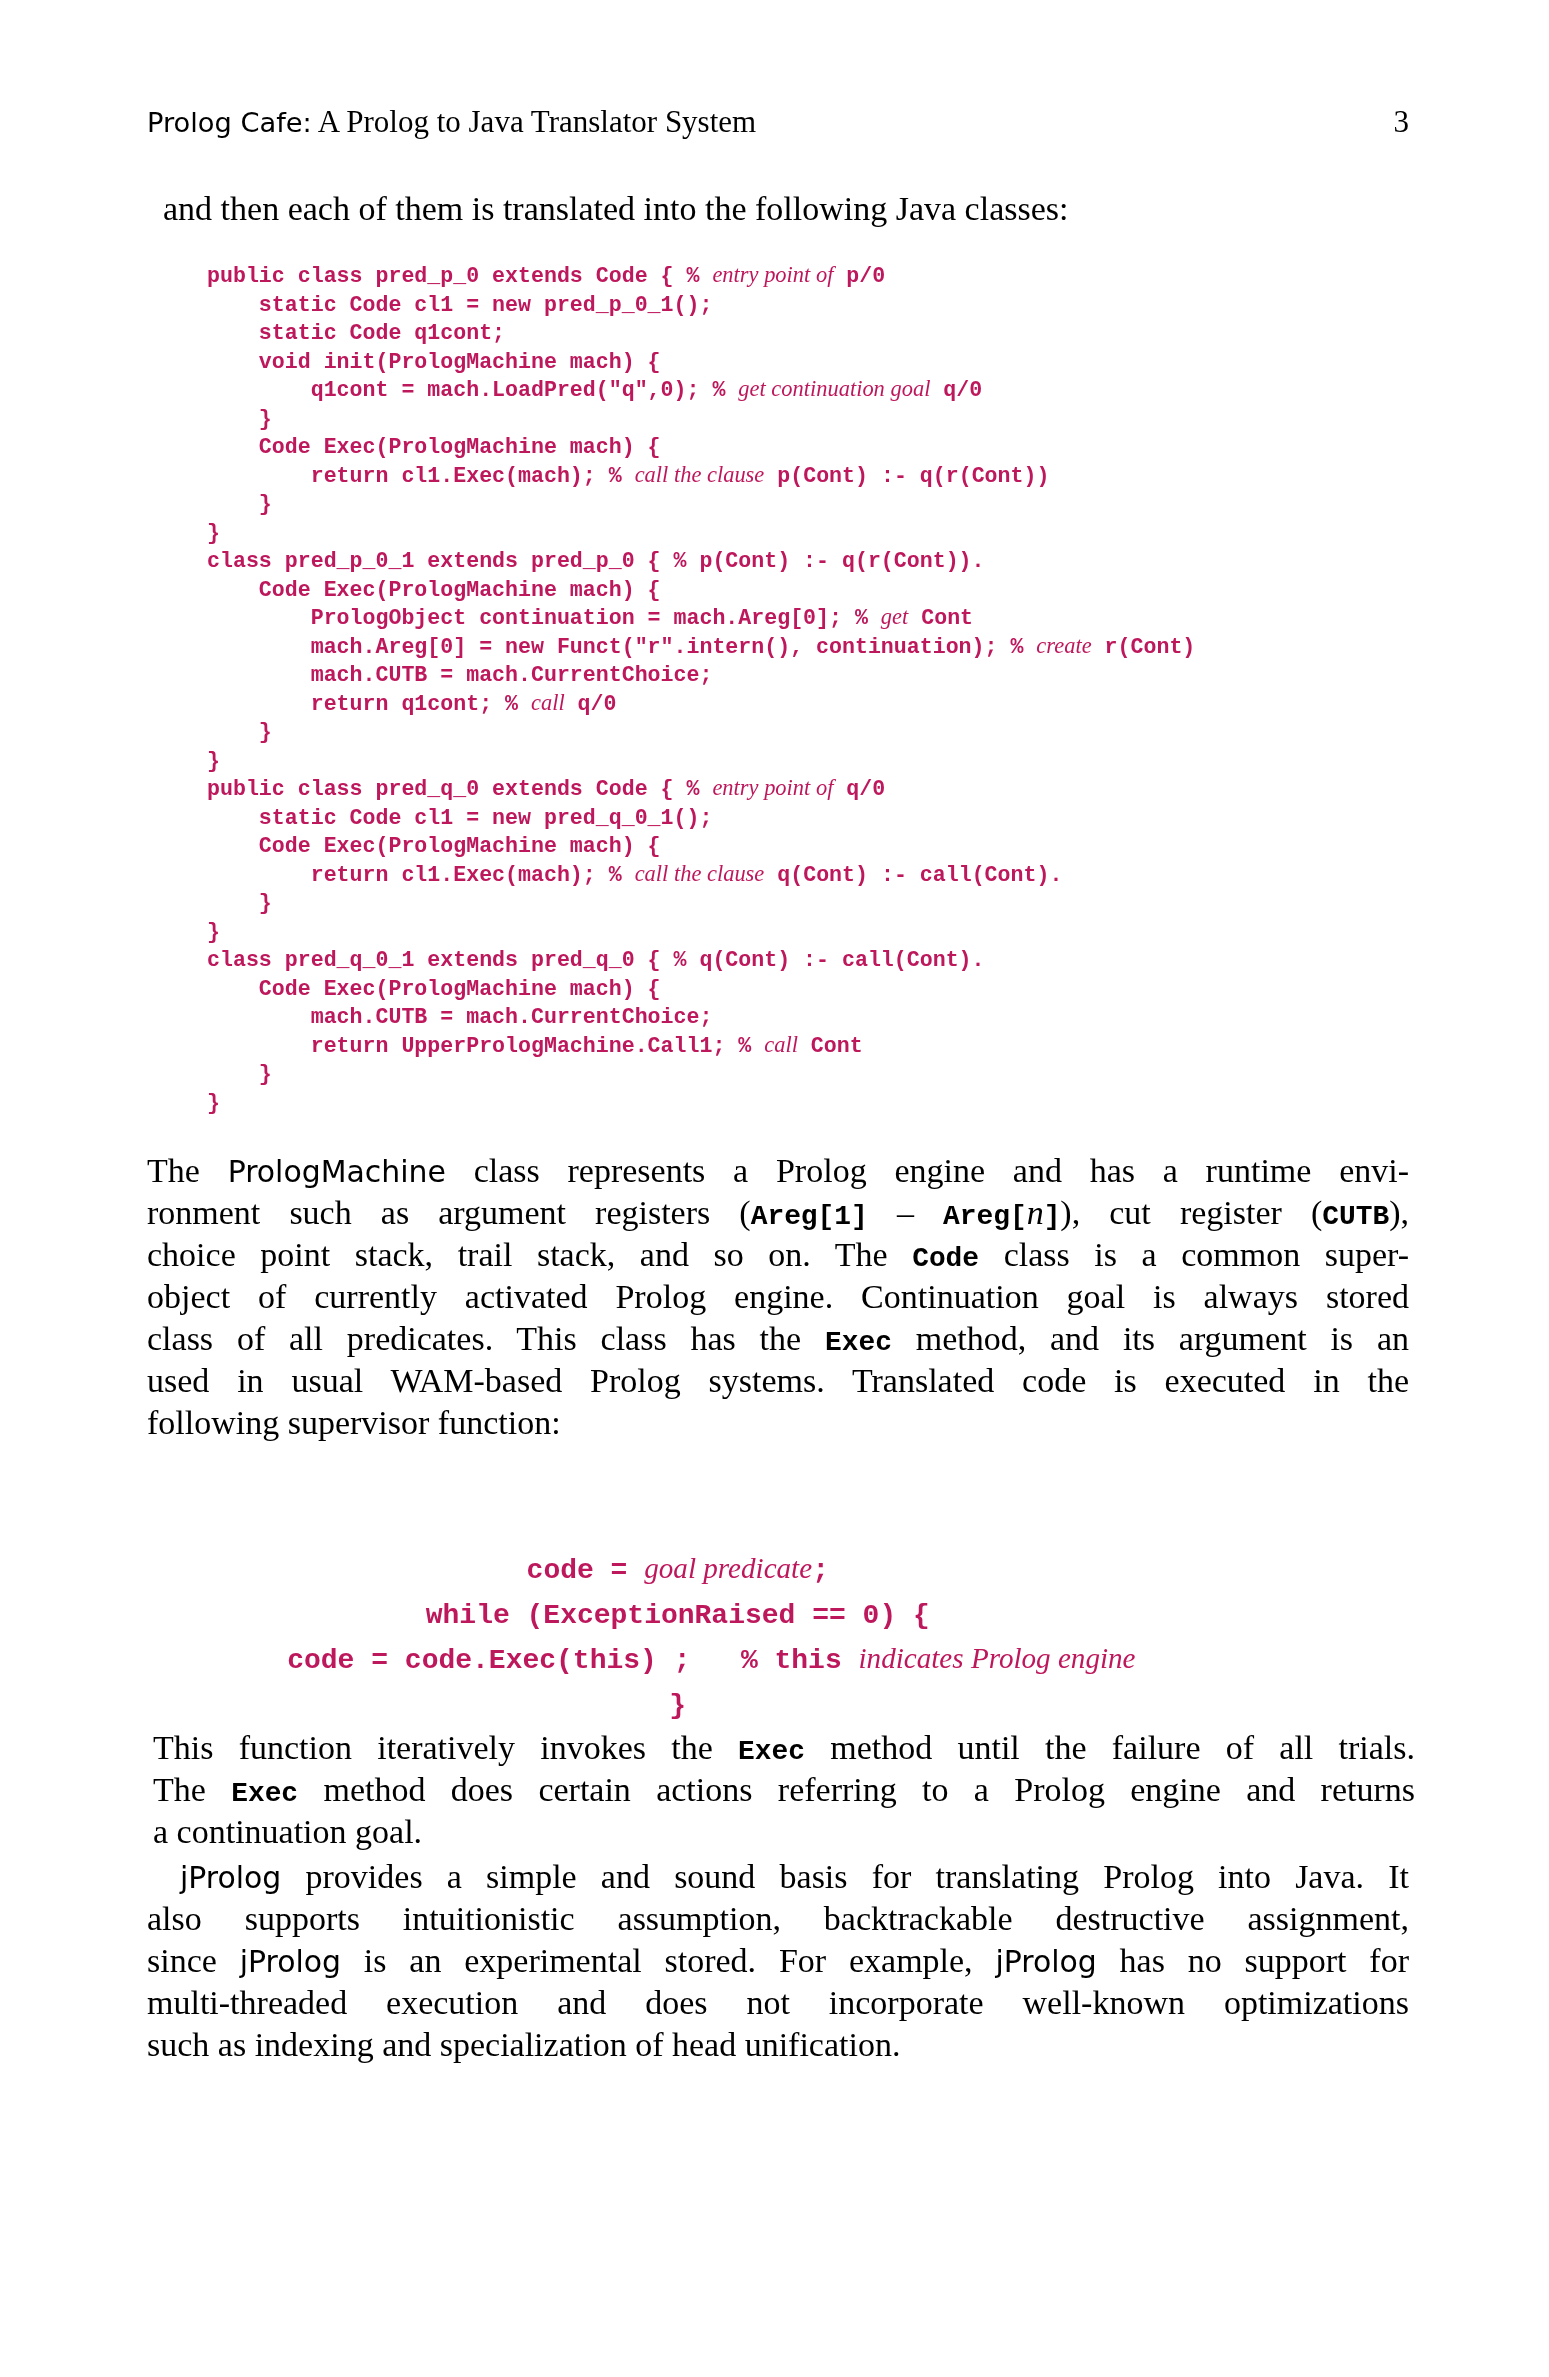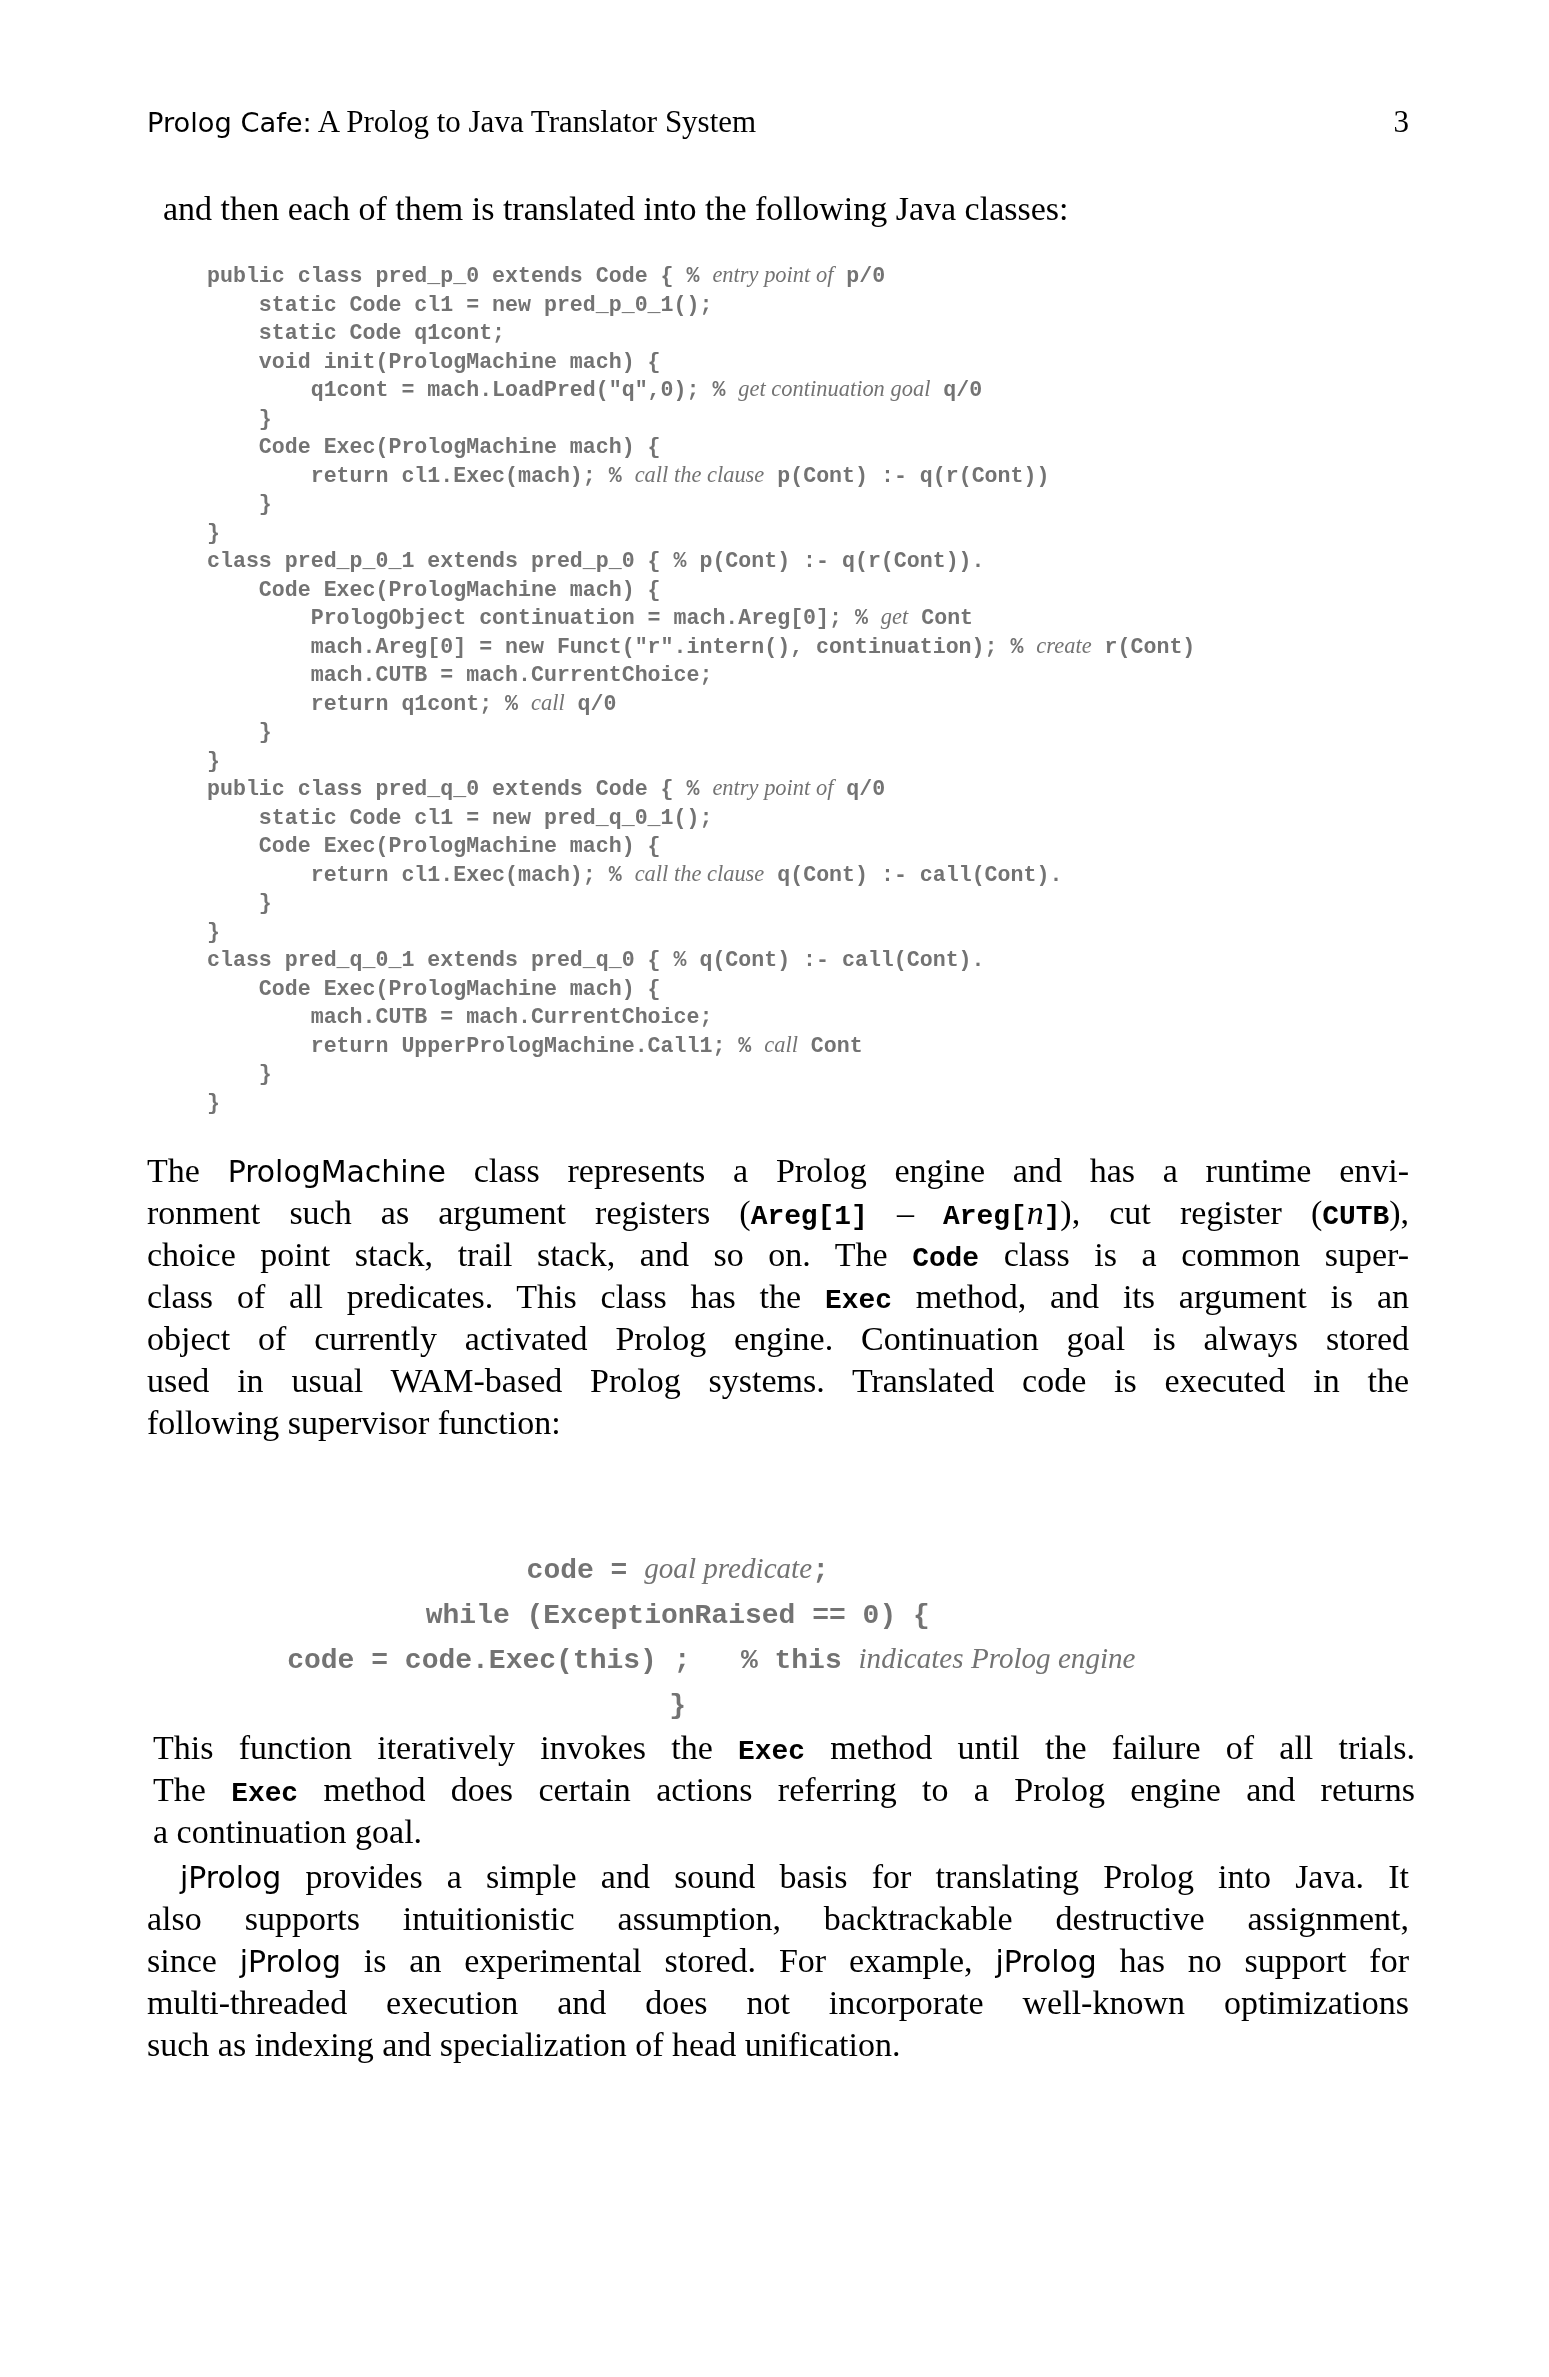--- a/index.html
+++ b/index.html
@@ -30,21 +30,21 @@
   
   .intro-line {
     position: absolute;
     left: 163px; top: 188px; width: 1262px;
     font-size: 34px; line-height: 42px;
     font-family: "Liberation Serif", serif;
     white-space: nowrap;
   }
 
   
-  .code { position: absolute; color: #737373; }
+  .code { position: absolute; color: #be185d; }
   .code .line { white-space: pre; }
   .code .seg-m { font-weight: bold; }
   .code1 { left: 207px; top: 261px; font-size: 21.6px; }
   .code1 .line { height: 28.5px; line-height: 28.5px; }
   .code2 { left: 220px; top: 1546px; font-size: 28px; text-align: center; }
   .code2 .line { height: 45px; line-height: 45px; }
   .code .seg-i { font-size: 1.04em; }
 
   
   .para {
@@ -109,22 +109,22 @@
       <div class="line"><span class="seg-m">        mach.CUTB = mach.CurrentChoice;</span></div>
       <div class="line"><span class="seg-m">        return UpperPrologMachine.Call1; % </span><span class="seg-i">call</span><span class="seg-m"> Cont</span></div>
       <div class="line"><span class="seg-m">    }</span></div>
       <div class="line"><span class="seg-m">}</span></div>
     </section>
 
   <section class="para para1">
       <div class="line"><span class="seg-r">The </span><span class="seg-s">PrologMachine</span><span class="seg-r"> class represents a Prolog engine and has a runtime envi-</span></div>
       <div class="line"><span class="seg-r">ronment such as argument registers (</span><span class="seg-m">Areg[1]</span><span class="seg-r"> – </span><span class="seg-m">Areg[</span><span class="seg-i">n</span><span class="seg-m">]</span><span class="seg-r">), cut register (</span><span class="seg-m">CUTB</span><span class="seg-r">),</span></div>
       <div class="line"><span class="seg-r">choice point stack, trail stack, and so on. The </span><span class="seg-m">Code</span><span class="seg-r"> class is a common super-</span></div>
+      <div class="line"><span class="seg-r">object of currently activated Prolog engine. Continuation goal is always stored</span></div>
       <div class="line"><span class="seg-r">class of all predicates. This class has the </span><span class="seg-m">Exec</span><span class="seg-r"> method, and its argument is an</span></div>
-      <div class="line"><span class="seg-r">object of currently activated Prolog engine. Continuation goal is always stored</span></div>
       <div class="line"><span class="seg-r">used in usual WAM-based Prolog systems. Translated code is executed in the</span></div>
       <div class="line"><span class="seg-r">following supervisor function:</span></div>
     </section>
 
   <section class="code code2">
       <div class="line"><span class="seg-m">code = </span><span class="seg-i">goal predicate</span><span class="seg-m">;</span></div>
       <div class="line"><span class="seg-m">while (ExceptionRaised == 0) {</span></div>
       <div class="line"><span class="seg-m">    code = code.Exec(this) ;   % this </span><span class="seg-i">indicates Prolog engine</span></div>
       <div class="line"><span class="seg-m">}</span></div>
     </section>

